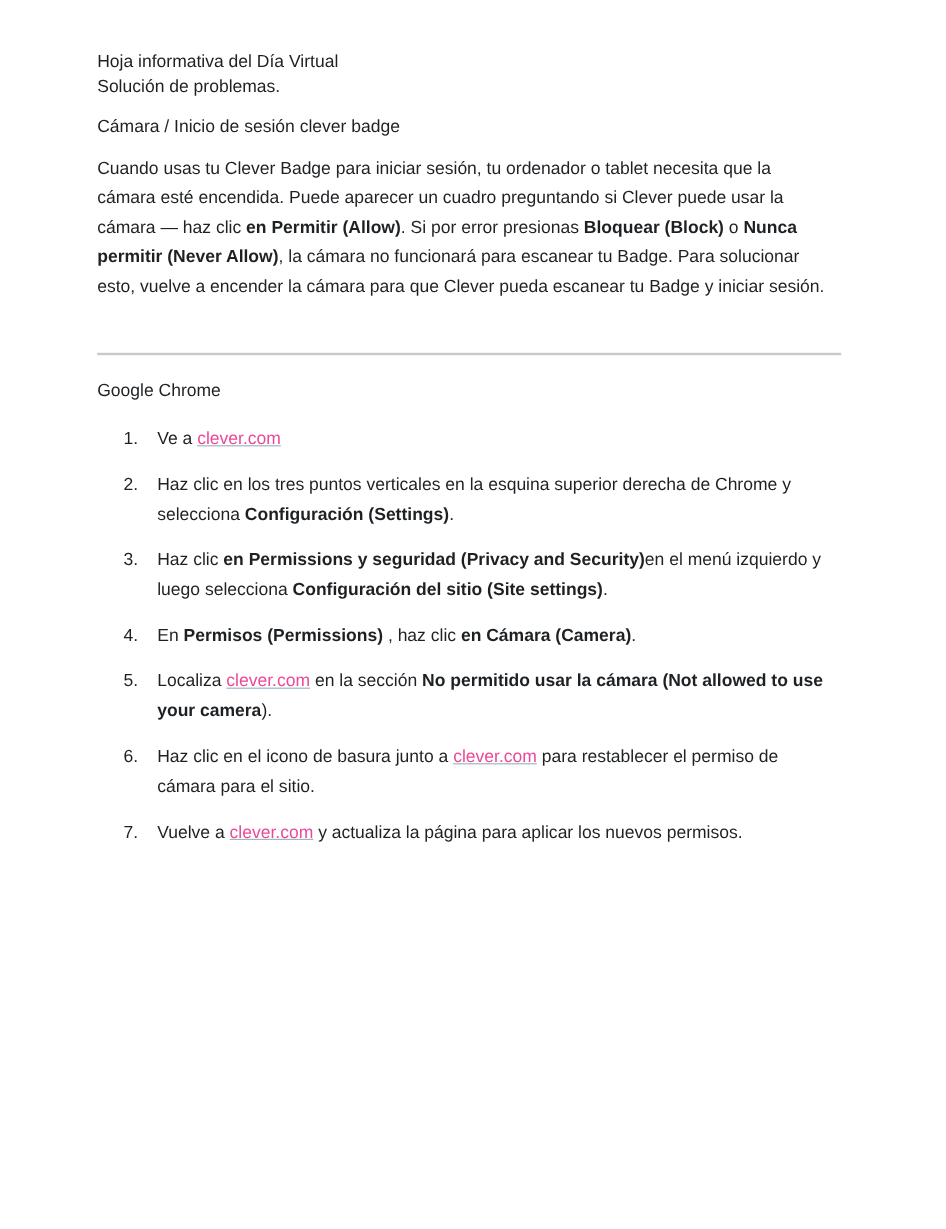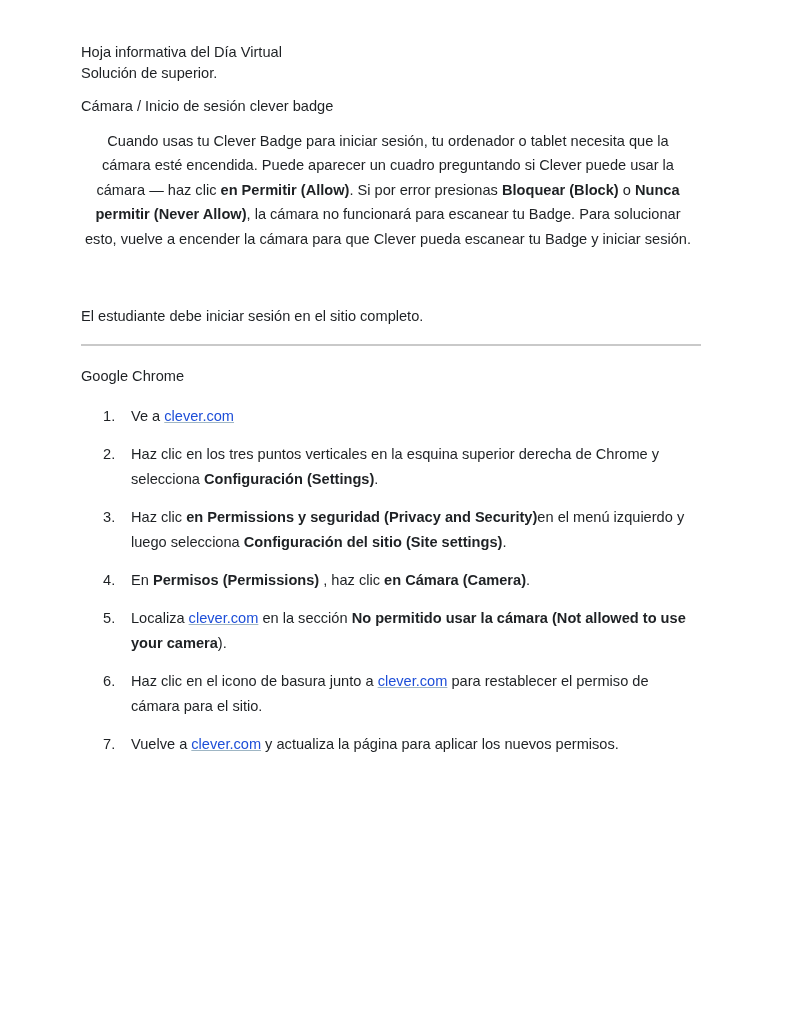--- a/index.html
+++ b/index.html
@@ -35,22 +35,21 @@
   }
   p.para {
     font-size: 14.6px;
     line-height: 24.6px;
     margin: 0 0 10px 0;
     max-width: 612px;
     text-align: left;
   }
   p.para.block-para {
     max-width: 614px;
-    margin-bottom: 16px;
-    text-align: center;
+    margin-bottom: 0;
   }
   .spacer-line {
     height: 36px;
   }
   hr.divider {
     border: none;
     border-top: 2px solid #c9c9c9;
     margin: 0 0 0 0;
     width: 620px;
     height: 0;
@@ -87,44 +86,43 @@
     top: 0;
     width: 20px;
     text-align: left;
     font-size: 14.6px;
     color: #1e2124;
   }
   b, strong, .b {
     font-weight: bold;
   }
   a.link {
-    color: #1d4ed8;
+    color: #ec4899;
     text-decoration: underline;
     text-decoration-color: #9fb6c4;
     cursor: pointer;
   }
 </style>
 </head>
 <body>
 
 <div class="page">
 
   <div class="doc-title-block">
     <span class="tline">Hoja informativa del Día Virtual</span>
-    <span class="tline">Solución de superior.</span>
+    <span class="tline">Solución de problemas.</span>
   </div>
 
 
   <p class="para">Cámara / Inicio de sesión clever badge</p>
 
   <p class="para block-para"><span>Cuando usas tu Clever Badge para iniciar sesión, tu ordenador o tablet necesita que la cámara esté encendida. Puede aparecer un cuadro preguntando si Clever puede usar la cámara — haz clic </span><b>en Permitir (Allow)</b><span>. Si por error presionas  </span><b>Bloquear (Block)</b><span> o </span><b>Nunca permitir (Never Allow)</b><span>, la cámara no funcionará para escanear tu Badge. Para solucionar esto, vuelve a encender la cámara para que Clever pueda escanear tu Badge y iniciar sesión.</span></p>
 
   <div class="spacer-line"></div>
 
-  <p class="para">El estudiante debe iniciar sesión en el sitio completo.</p>
 
   <div class="divider-wrap">
     <hr class="divider">
   </div>
 
   <p class="section-heading">Google Chrome</p>
 
   <ol class="steps">
 
     <li><span>Ve a </span><a class="link" href="#">clever.com</a><span></span></li>

